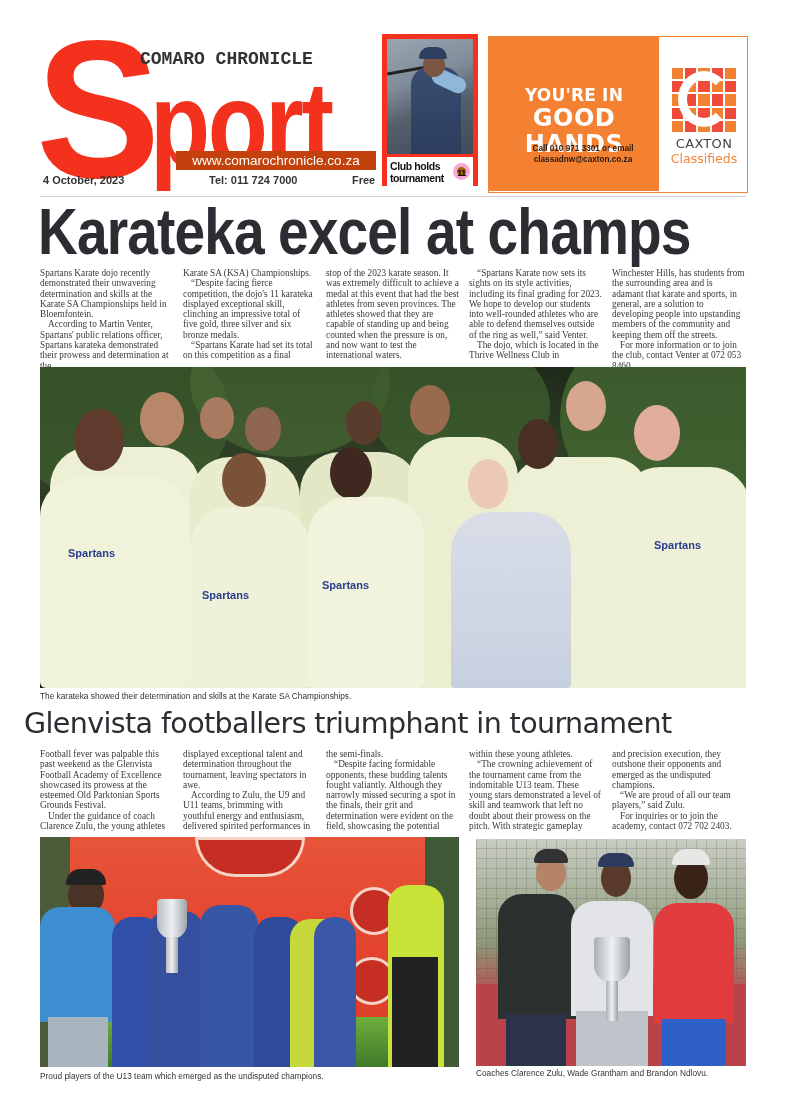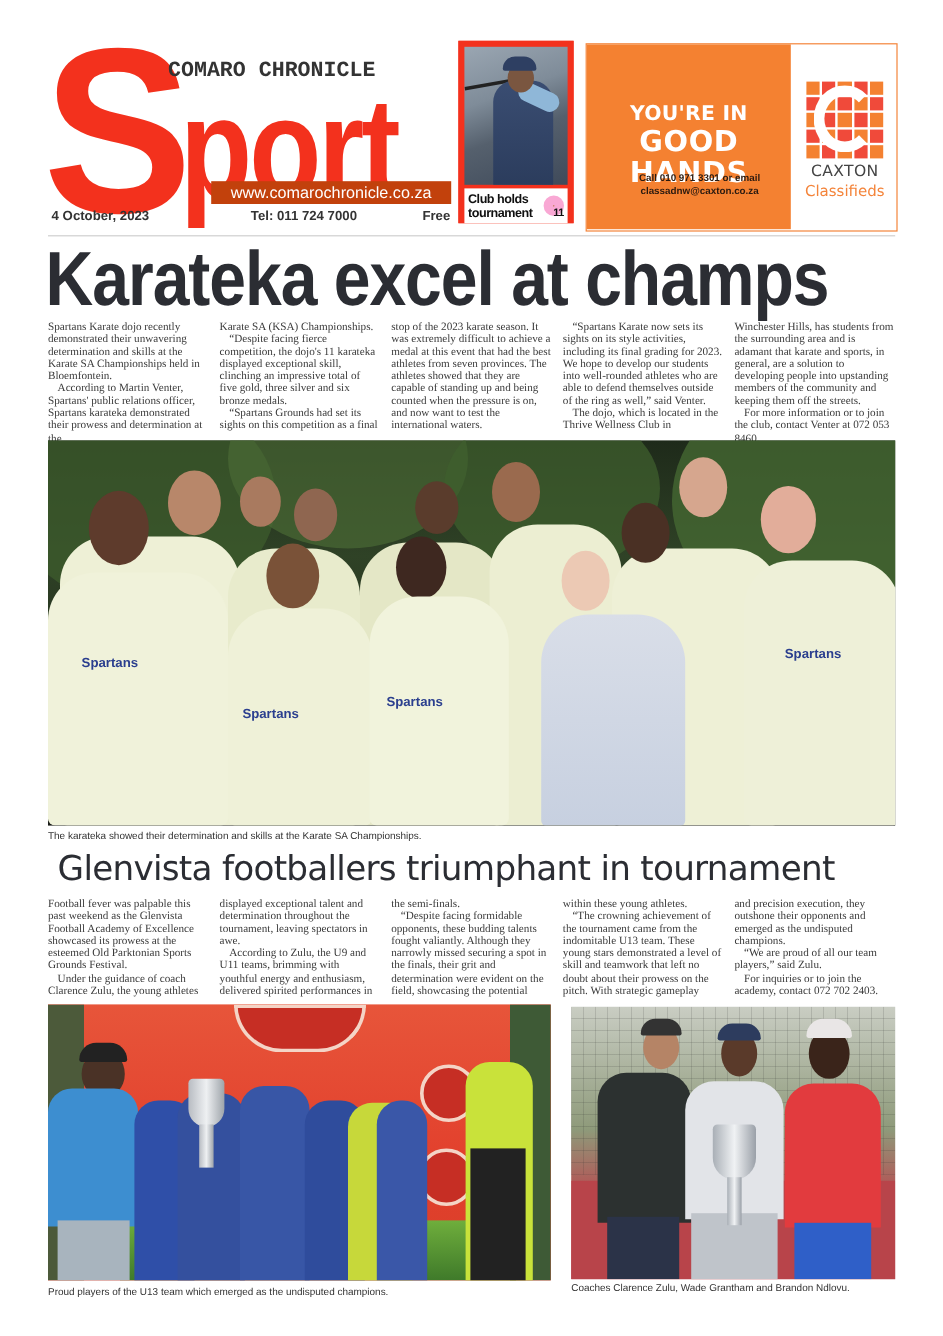--- a/index.html
+++ b/index.html
@@ -66,21 +66,21 @@
     position: absolute; left: 0px; top: 30px; width: 40px; height: 3px;
     background: #222; transform: rotate(-10deg);
   }
   .teaser-caption {
     position: absolute; left: 0; top: 118px; width: 86px; height: 29px;
     background: #fff; font-family: "Liberation Sans", sans-serif; font-weight: 700;
     font-size: 10.5px; line-height: 12px; color: #111; padding: 3px 0 0 3px; letter-spacing: -0.4px;
   }
   .teaser-page {
     position: absolute; right: 3px; top: 6px; width: 17px; height: 17px;
-    border: 8px solid #f9a8d4; border-radius: 50%;
+    border: 4px solid #f9a8d4; border-radius: 50%;
     font-size: 9px; line-height: 13px; text-align: center; font-weight: 700; color: #111; background: #a16207;
   }
 
   
   .ad {
     position: absolute; left: 488px; top: 36px; width: 260px; height: 157px;
     border: 1.5px solid #f4843a; background: #fff;
   }
   .ad-left {
     position: absolute; left: 0; top: 0; width: 170px; height: 154px; background: #f48131;
@@ -152,21 +152,21 @@
     background: linear-gradient(180deg, #d9dee8 0%, #c7d0e0 100%); border-radius: 40px 40px 4px 4px;
   }
   .caption {
     position: absolute; font-family: "Liberation Sans", sans-serif; font-size: 8.3px;
     color: #333; white-space: nowrap;
   }
   .caption-1 { left: 40px; top: 691px; }
 
   
   .headline-2 {
-    position: absolute; left: 48px; top: 704px; white-space: nowrap;
+    position: absolute; left: 24px; top: 704px; white-space: nowrap;
     font-family: "DejaVu Sans", sans-serif; font-weight: 400;
     font-size: 28.5px; line-height: 40px; color: #2b2d33; letter-spacing: -0.6px;
   }
   .photo-u13 {
     position: absolute; left: 40px; top: 837px; width: 419px; height: 230px; overflow: hidden;
     background: linear-gradient(180deg, #e7553a 0%, #e23f2c 60%, #d8402a 100%);
   }
   .photo-coaches {
     position: absolute; left: 476px; top: 839px; width: 270px; height: 227px; overflow: hidden;
     background: linear-gradient(180deg, #c9cdc3 0%, #8e9a7a 45%, #b84b50 70%, #b23c44 100%);
@@ -254,21 +254,21 @@
 <h1 class="headline-1">Karateka excel at champs</h1>
 
 <div class="cols cols-1">
   <div class="col">
     <p>Spartans Karate dojo recently demonstrated their unwavering determination and skills at the Karate SA Championships held in Bloemfontein.</p>
     <p>According to Martin Venter, Spartans' public relations officer, Spartans karateka demonstrated their prowess and determination at the</p>
   </div>
   <div class="col">
     <p>Karate SA (KSA) Championships.</p>
     <p>“Despite facing fierce competition, the dojo's 11 karateka displayed exceptional skill, clinching an impressive total of five gold, three silver and six bronze medals.</p>
-    <p>“Spartans Grounds had set its sights on this competition as a final</p>
+    <p>“Spartans Karate had set its total on this competition as a final</p>
   </div>
   <div class="col">
     <p>stop of the 2023 karate season. It was extremely difficult to achieve a medal at this event that had the best athletes from seven provinces. The athletes showed that they are capable of standing up and being counted when the pressure is on, and now want to test the international waters.</p>
   </div>
   <div class="col">
     <p style="text-indent:8px">“Spartans Karate now sets its sights on its style activities, including its final grading for 2023. We hope to develop our students into well-rounded athletes who are able to defend themselves outside of the ring as well,” said Venter.</p>
     <p>The dojo, which is located in the Thrive Wellness Club in</p>
   </div>
   <div class="col">
     <p>Winchester Hills, has students from the surrounding area and is adamant that karate and sports, in general, are a solution to developing people into upstanding members of the community and keeping them off the streets.</p>

